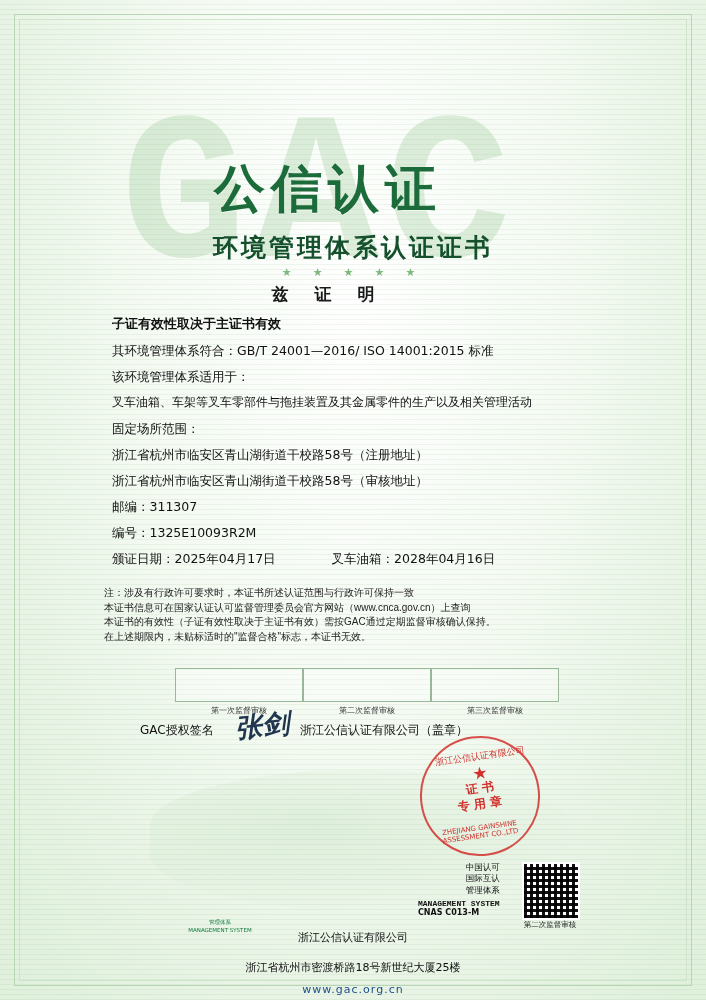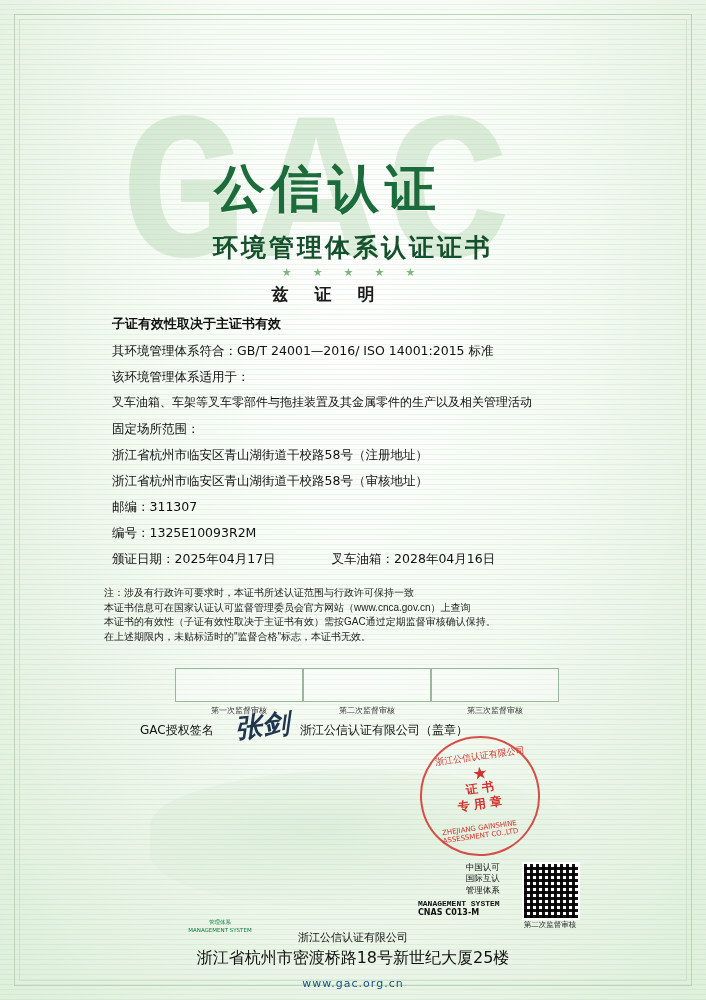--- a/index.html
+++ b/index.html
@@ -172,21 +172,21 @@
   .qr-cap{
     position:absolute;left:510px;top:920px;width:80px;text-align:center;
     font-size:7.5px;color:#222;font-family:"DejaVu Sans", sans-serif;
   }
   
   .footer{
     position:absolute;left:0;top:930px;width:706px;text-align:center;
     font-family:"DejaVu Sans", sans-serif;color:#111;
   }
   .footer .f1{font-size:11px;}
-  .footer .f2{font-size:16px;margin-top:3px;}
+  .footer .f2{font-size:11px;margin-top:15px;}
   .footer .f3{font-size:11px;margin-top:8px;color:#1c4f8a;letter-spacing:1px;}
 </style>
 </head>
 <body>
 
 <div class="cert">
 
   <div class="frame-outer"></div>
   <div class="frame-inner"></div>
 

